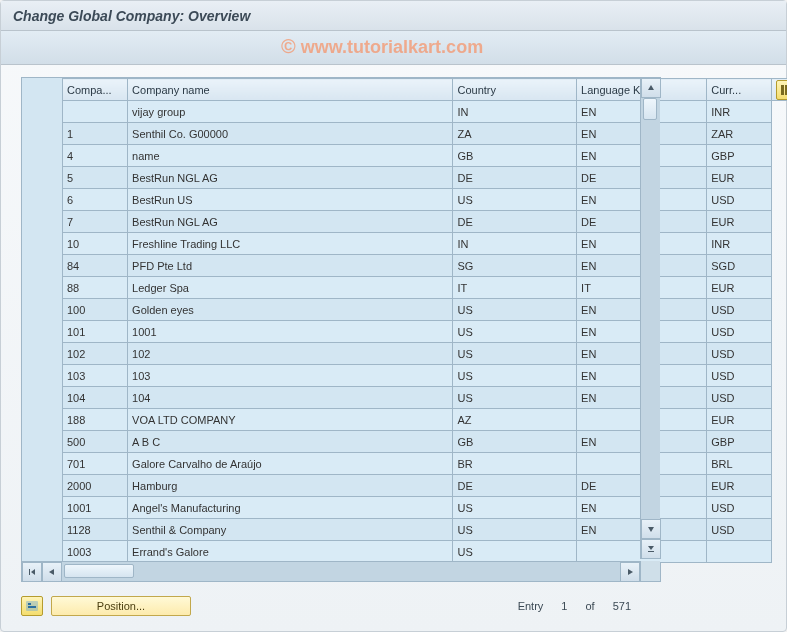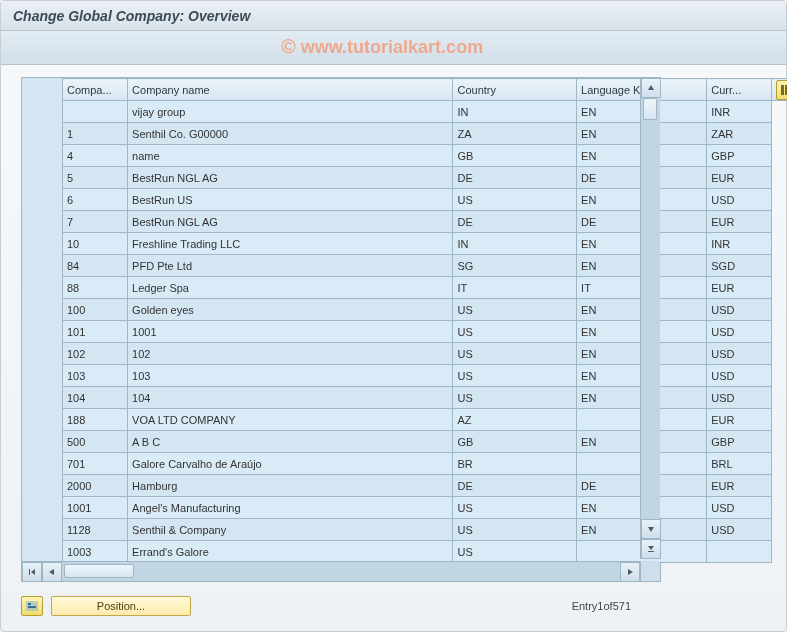--- a/index.html
+++ b/index.html
@@ -177,20 +177,21 @@
     border-radius: 2px;
     text-align: center;
     line-height: 18px;
     color: #4a3e10;
     cursor: pointer;
   }
   .entry-info {
     margin-left: auto;
     margin-right: 30px;
     display: flex;
+    gap: 18px;
     color: #3b4954;
   }
   svg { display:block; }
 </style>
 </head>
 <body>
 
 <div class="window">
   <div class="titlebar">
     <span>Change Global Company: Overview</span>

